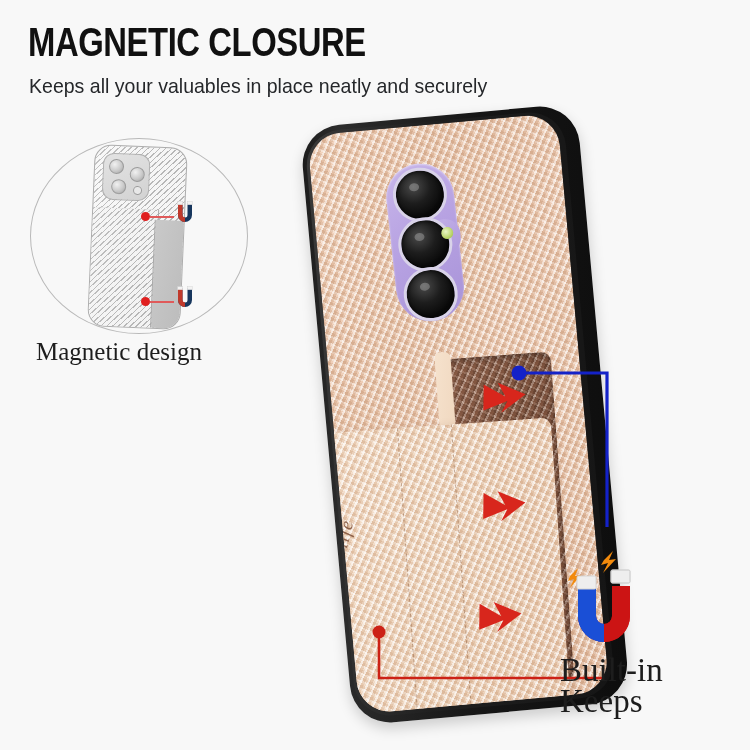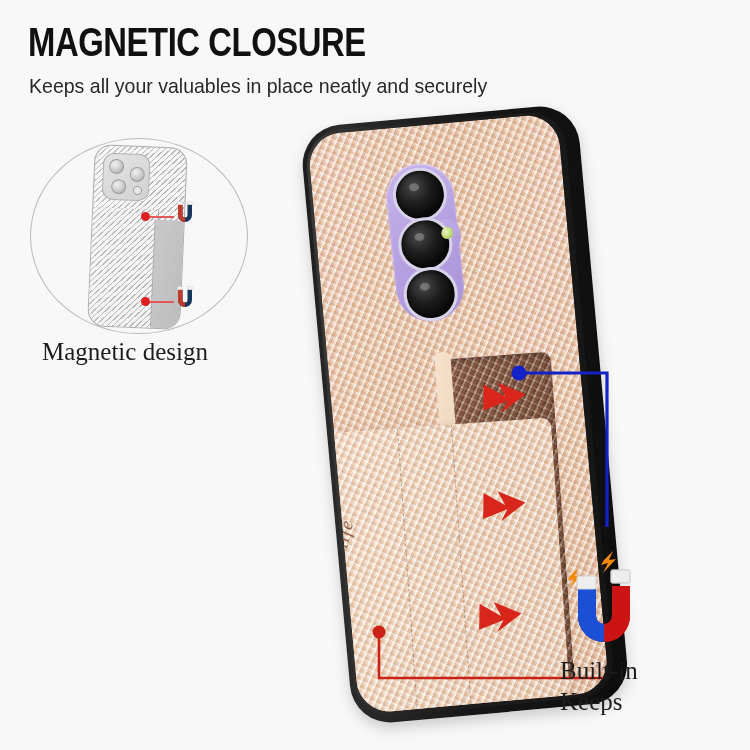--- a/index.html
+++ b/index.html
@@ -140,21 +140,20 @@
   .caption-serif {
     position: absolute;
     font-family: "Liberation Serif", serif;
     color: #1d1d1d;
   }
   .caption-magnetic-design {
     left: 36px;
     top: 338px;
     font-size: 25px;
     white-space: nowrap;
-    margin-left: 6px;
   }
 
   
   .case-wrap {
     position: absolute;
     left: 255px;
     top: 105px;
     width: 360px;
     height: 630px;
   }
@@ -346,21 +345,21 @@
   .big-magnet {
     position: absolute;
     left: 556px;
     top: 548px;
     width: 96px;
     height: 104px;
   }
   .caption-builtin {
     left: 560px;
     top: 655px;
-    font-size: 25px;
+    font-size: 33px;
     line-height: 31px;
   }
 </style>
 </head>
 <body>
 
 <div id="root">
 
   <div class="headline">MAGNETIC CLOSURE</div>
   <div class="subhead">Keeps all your valuables in place neatly and securely</div>

